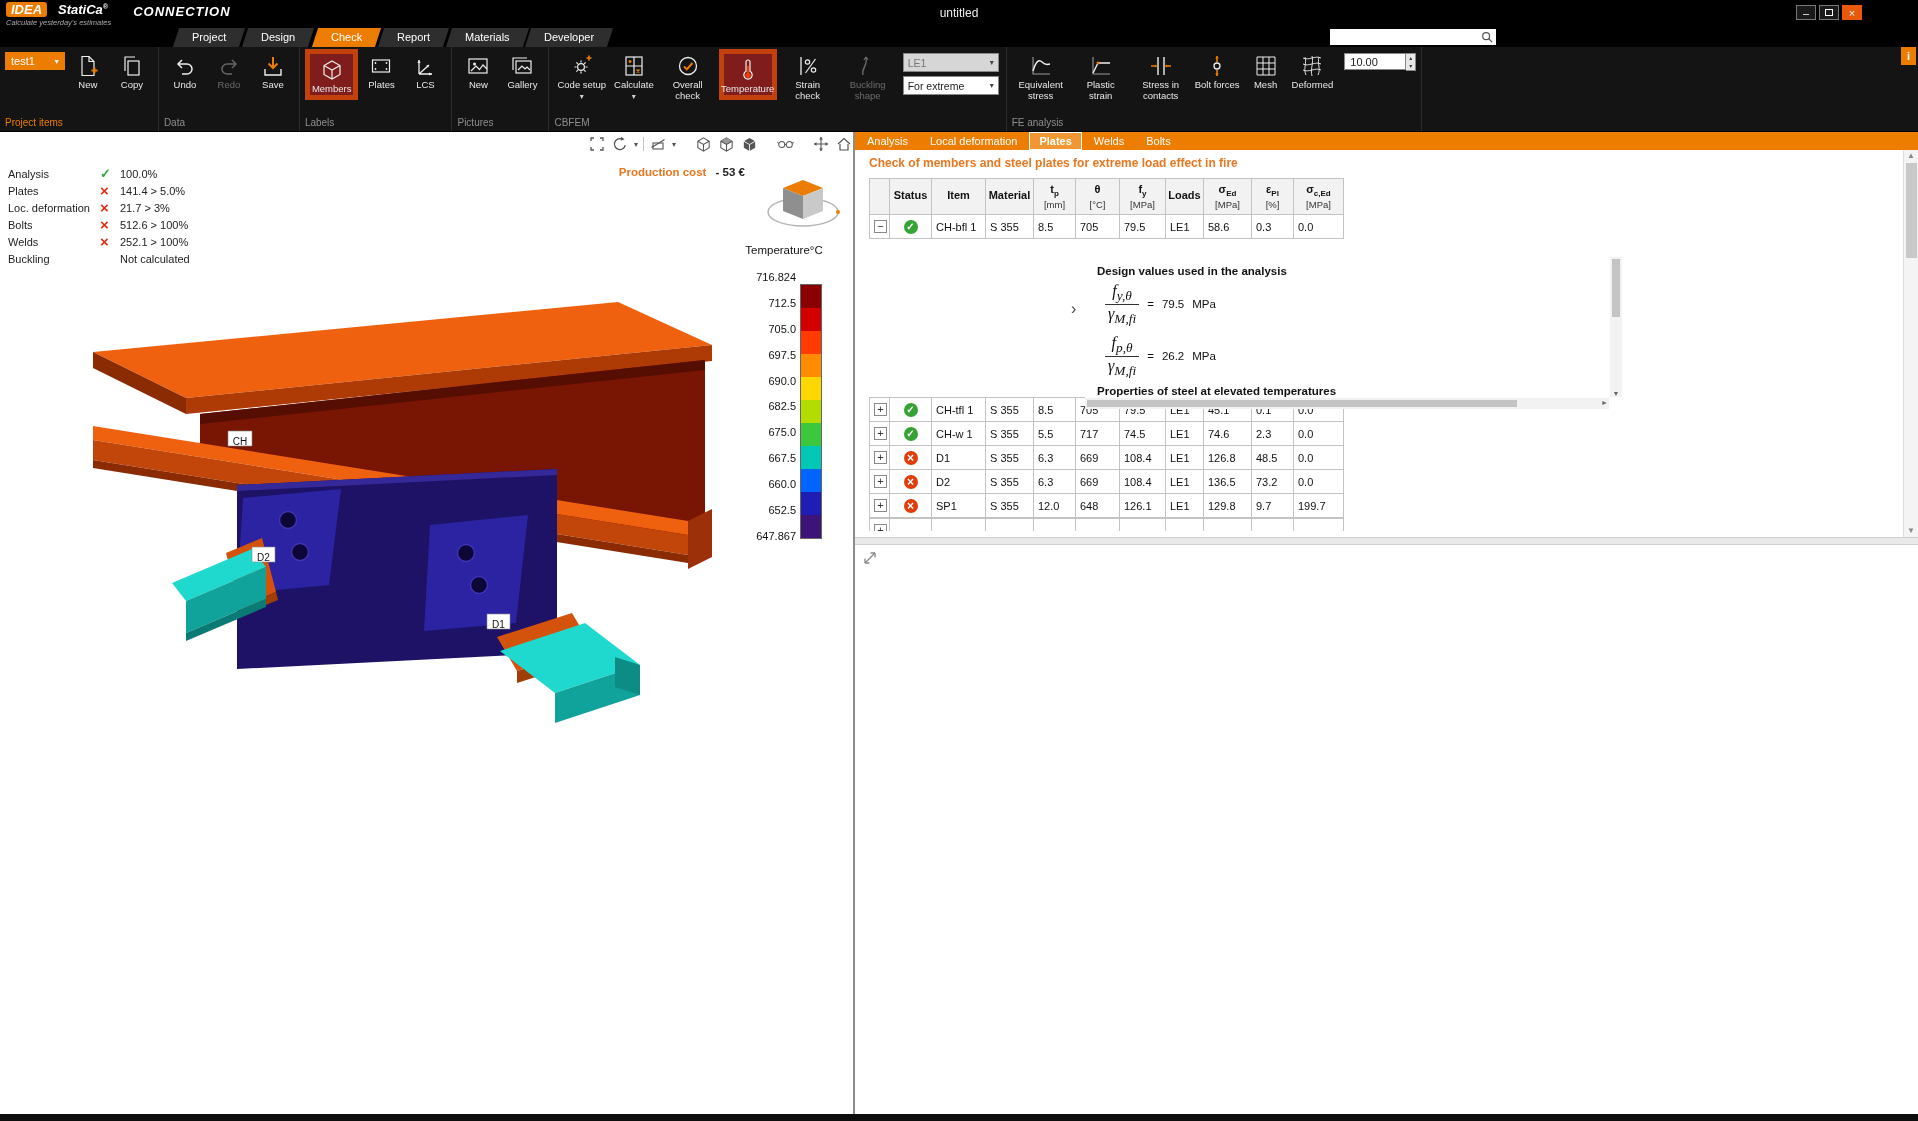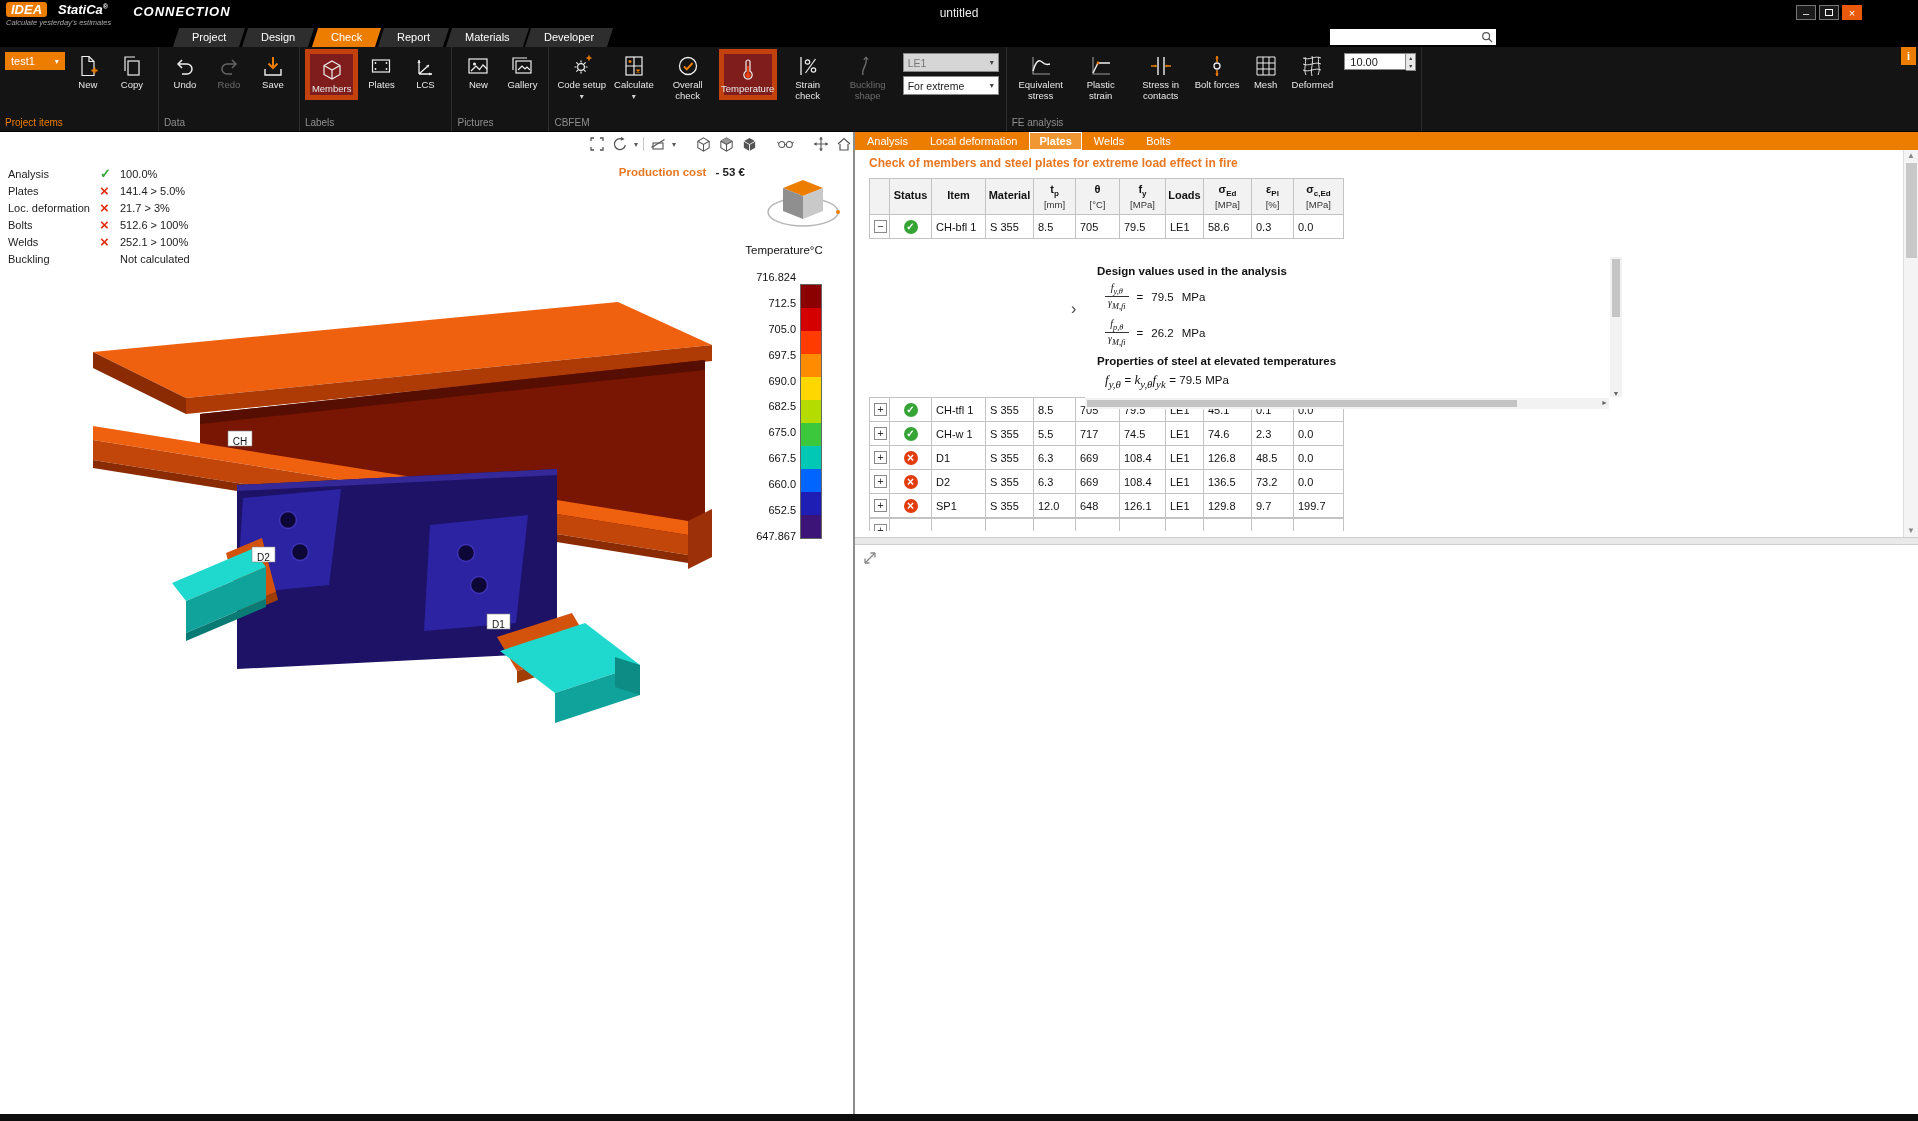--- a/index.html
+++ b/index.html
@@ -117,21 +117,21 @@
   .sicon.fail { background:#E23C0A; }
   .sicon.fail::before { content:"×"; font-size:12px; }
 
   
   .detail-wrap { position:relative; width:765px; height:158px; }
   .detail-chevron { position:absolute; left:202px; top:62px; font-size:16px; color:#444; cursor:pointer; line-height:16px; }
   .detail-box { position:absolute; left:216px; top:18px; width:537px; height:152px; background:#fff; }
   .detail-content { position:absolute; left:0; top:0; right:13px; bottom:12px; overflow:hidden; padding:4px 0 0 12px; color:#111; }
   .d-head { font-weight:bold; font-size:11.5px; margin:4px 0 5px 0; }
   .f-line { display:flex; align-items:center; gap:8px; margin:3px 0 7px 8px; }
-  .frac { display:inline-block; text-align:center; font-family:"Liberation Serif",serif; font-style:italic; font-size:10px; line-height:1.1; }
+  .frac { display:inline-block; text-align:center; font-family:"Liberation Serif",serif; font-style:italic; font-size:16px; line-height:1.1; }
   .f-num { display:block; border-bottom:1px solid #333; padding:0 3px; }
   .f-den { display:block; padding:0 3px; }
   .f-eq { font-size:11.5px; }
   .f-val, .f-unit { font-size:11.5px; font-family:"Liberation Sans",sans-serif; }
   .p-line { margin:5px 0 9px 8px; font-size:13px; color:#111; }
   .p-line .sym { font-family:"Liberation Serif",serif; font-style:italic; }
   .p-line .val { font-family:"Liberation Sans",sans-serif; font-size:11.5px; }
   .d-vscroll { position:absolute; right:0; top:0; bottom:12px; width:12px; background:#f2f2f2; }
   .d-vthumb { position:absolute; top:2px; left:2px; width:8px; height:58px; background:#c4c4c4; cursor:pointer; }
   .d-varrow { position:absolute; bottom:0; left:0; width:12px; text-align:center; font-size:7px; color:#666; cursor:pointer; }

